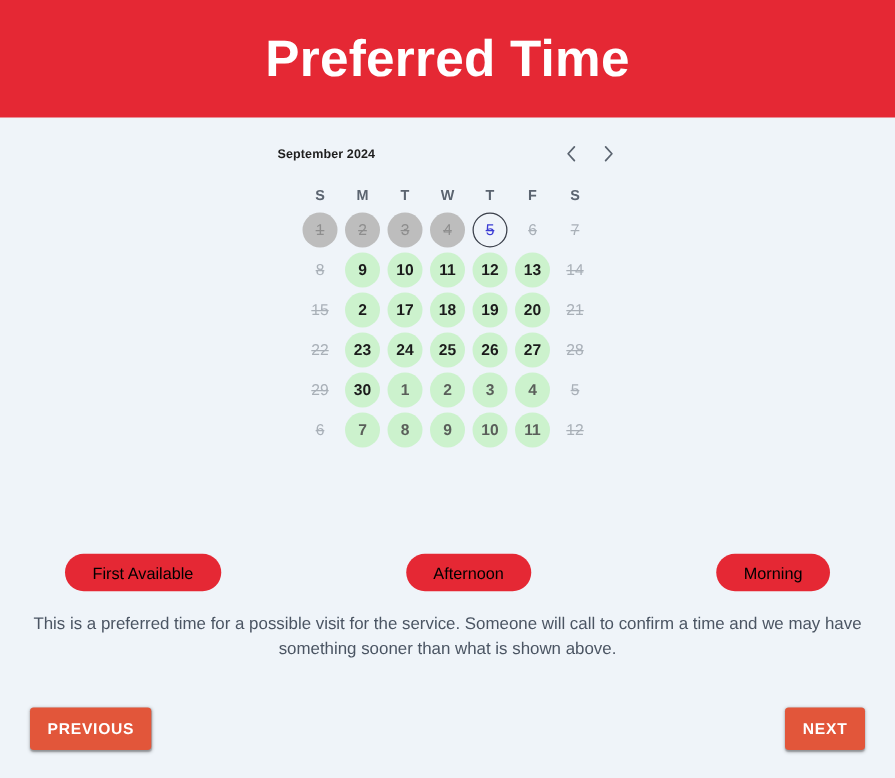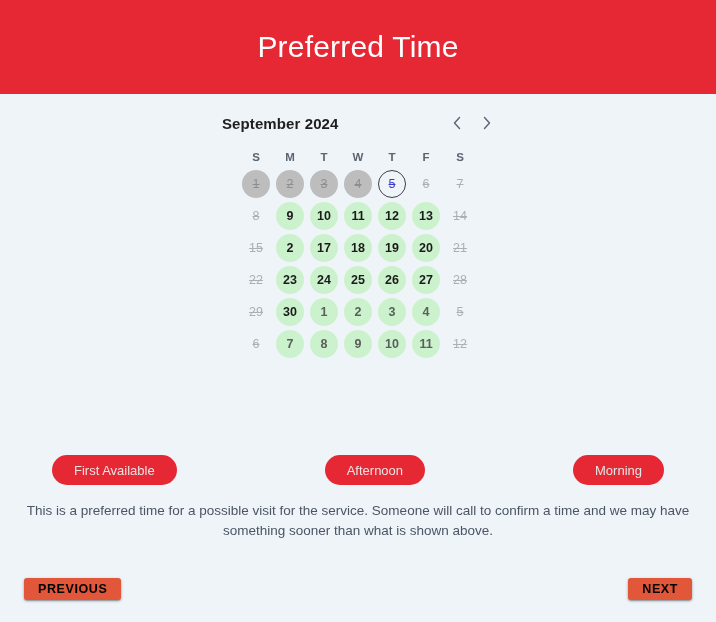--- a/index.html
+++ b/index.html
@@ -28,22 +28,22 @@
   .header {
     height: 94px;
     background: #e52834;
     display: flex;
     align-items: center;
     justify-content: center;
     flex: 0 0 auto;
   }
   .header-title {
     color: #ffffff;
-    font-size: 30px;
-    font-weight: 400;
+    font-size: 41px;
+    font-weight: 700;
     letter-spacing: 0.2px;
     line-height: 1;
   }
 
   
   .calendar-wrap {
     flex: 0 0 auto;
     padding-top: 14px;
   }
   .calendar {
@@ -51,21 +51,21 @@
     margin: 0 auto;
   }
   .cal-header {
     display: flex;
     align-items: center;
     height: 30px;
     padding: 0 4px 0 12px;
     box-sizing: border-box;
   }
   .cal-month {
-    font-size: 15px;
+    font-size: 10px;
     font-weight: bold;
     color: #1e1e1e;
     flex: 1 1 auto;
     letter-spacing: 0.1px;
   }
   .cal-nav {
     width: 30px;
     height: 30px;
     display: flex;
     align-items: center;
@@ -144,21 +144,21 @@
   .spacer { flex: 1 1 auto; }
 
   .time-row {
     display: flex;
     justify-content: space-between;
     padding: 0 52px;
     box-sizing: border-box;
   }
   .time-btn {
     background: #e52834;
-    color: #e5e5e5;
+    color: #000000;
     border: none;
     border-radius: 18px;
     height: 30px;
     padding: 0 22px;
     font-size: 13px;
     font-family: "Liberation Sans", sans-serif;
     cursor: pointer;
     line-height: 1;
     white-space: nowrap;
   }
@@ -177,24 +177,24 @@
   .footer {
     margin-top: 20px;
     padding: 0 24px 22px;
     display: flex;
     justify-content: space-between;
     align-items: flex-end;
     box-sizing: border-box;
   }
   .nav-btn {
     background: #e2563a;
-    color: #000000;
+    color: #ffffff;
     border: none;
     border-radius: 3px;
-    height: 22px;
+    height: 34px;
     padding: 0 14px;
     font-size: 12.5px;
     font-weight: bold;
     letter-spacing: 0.6px;
     font-family: "Liberation Sans", sans-serif;
     cursor: pointer;
     box-shadow: 0 1px 3px rgba(0,0,0,0.32), 0 1px 1px rgba(0,0,0,0.18);
     line-height: 1;
   }
 </style>

